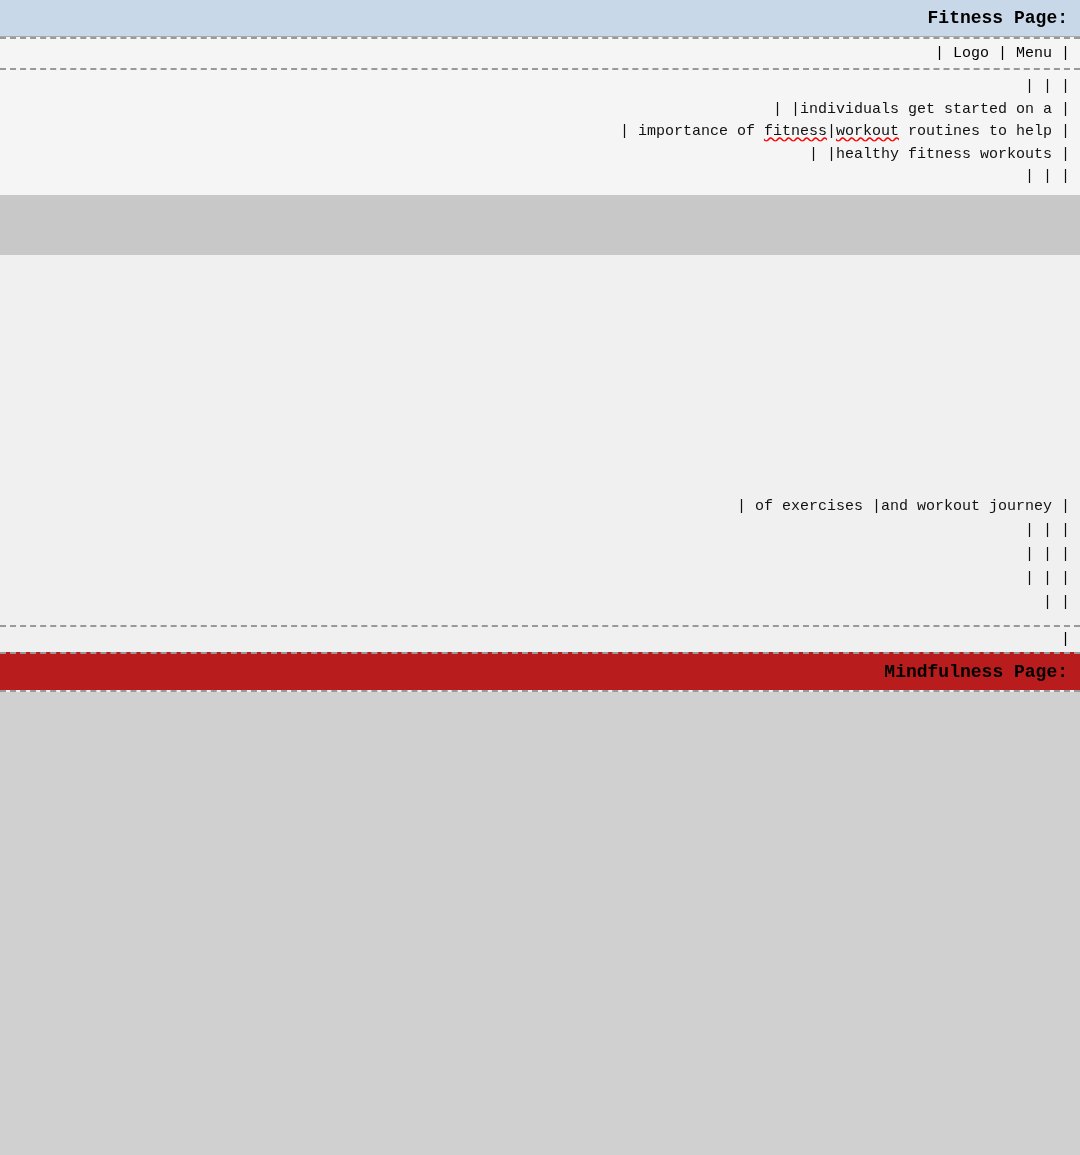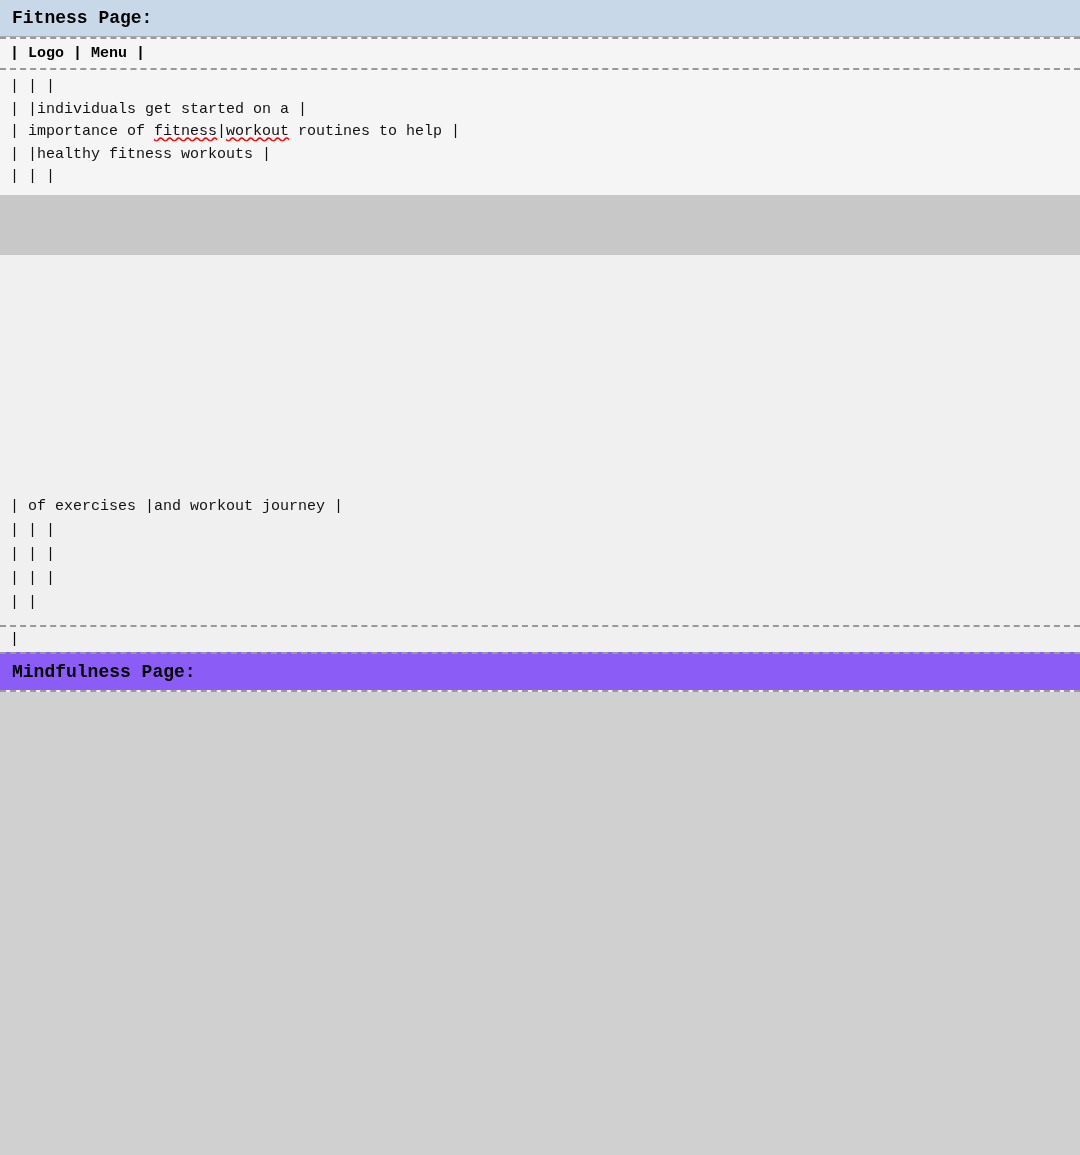--- a/index.html
+++ b/index.html
@@ -1,18 +1,19 @@
 <!DOCTYPE html>
 <html><head>
   <meta charset="utf-8">
   <style>
     * {
       margin: 0;
       padding: 0;
       box-sizing: border-box;
+      text-align: right;
     }
 
     body {
       background-color: #d0d0d0;
       font-family: 'Courier New', Courier, monospace;
       font-size: 16px;
       width: 1080px;
       min-height: 1155px;
     }
 
@@ -37,21 +38,20 @@
       font-size: 15px;
       line-height: 1.5;
       color: #111;
     }
 
     .nav-bar {
       padding: 6px 10px;
       font-family: 'Courier New', Courier, monospace;
       font-size: 15px;
       background-color: #f5f5f5;
-      font-weight: bold;
     }
 
     .top-section {
       background-color: #f5f5f5;
     }
 
     .gray-gap {
       background-color: #c8c8c8;
       height: 60px;
     }
@@ -63,21 +63,21 @@
 
     .bottom-content {
       padding: 240px 10px 10px 10px;
       font-family: 'Courier New', Courier, monospace;
       font-size: 15px;
       line-height: 1.6;
       color: #111;
     }
 
     .mindfulness-bar {
-      background-color: #8b5cf6;
+      background-color: #b91c1c;
       padding: 8px 12px;
       border-top: 2px dashed #999;
     }
 
     .mindfulness-title {
       font-weight: bold;
       font-size: 18px;
     }
 
     .squiggly {

